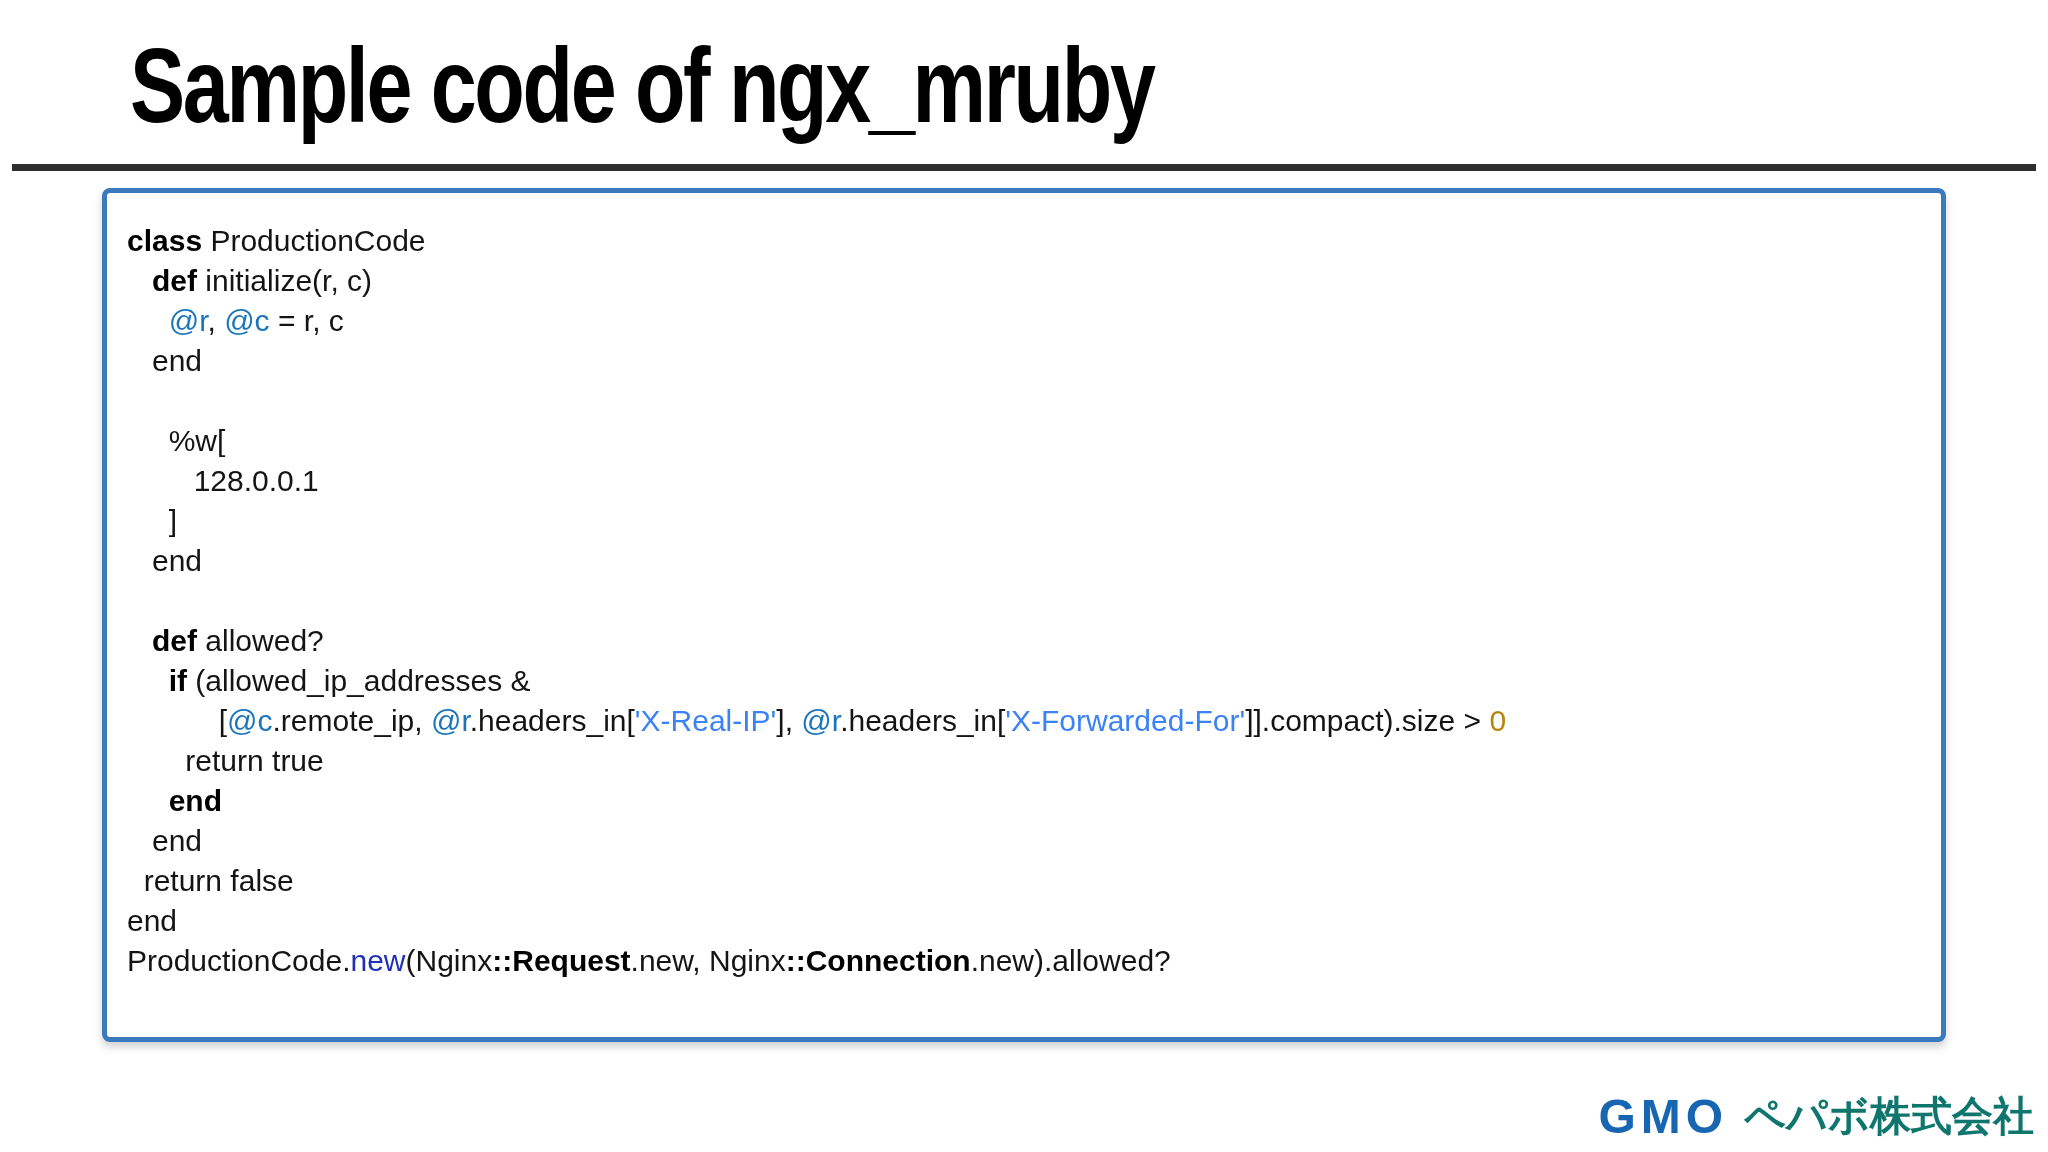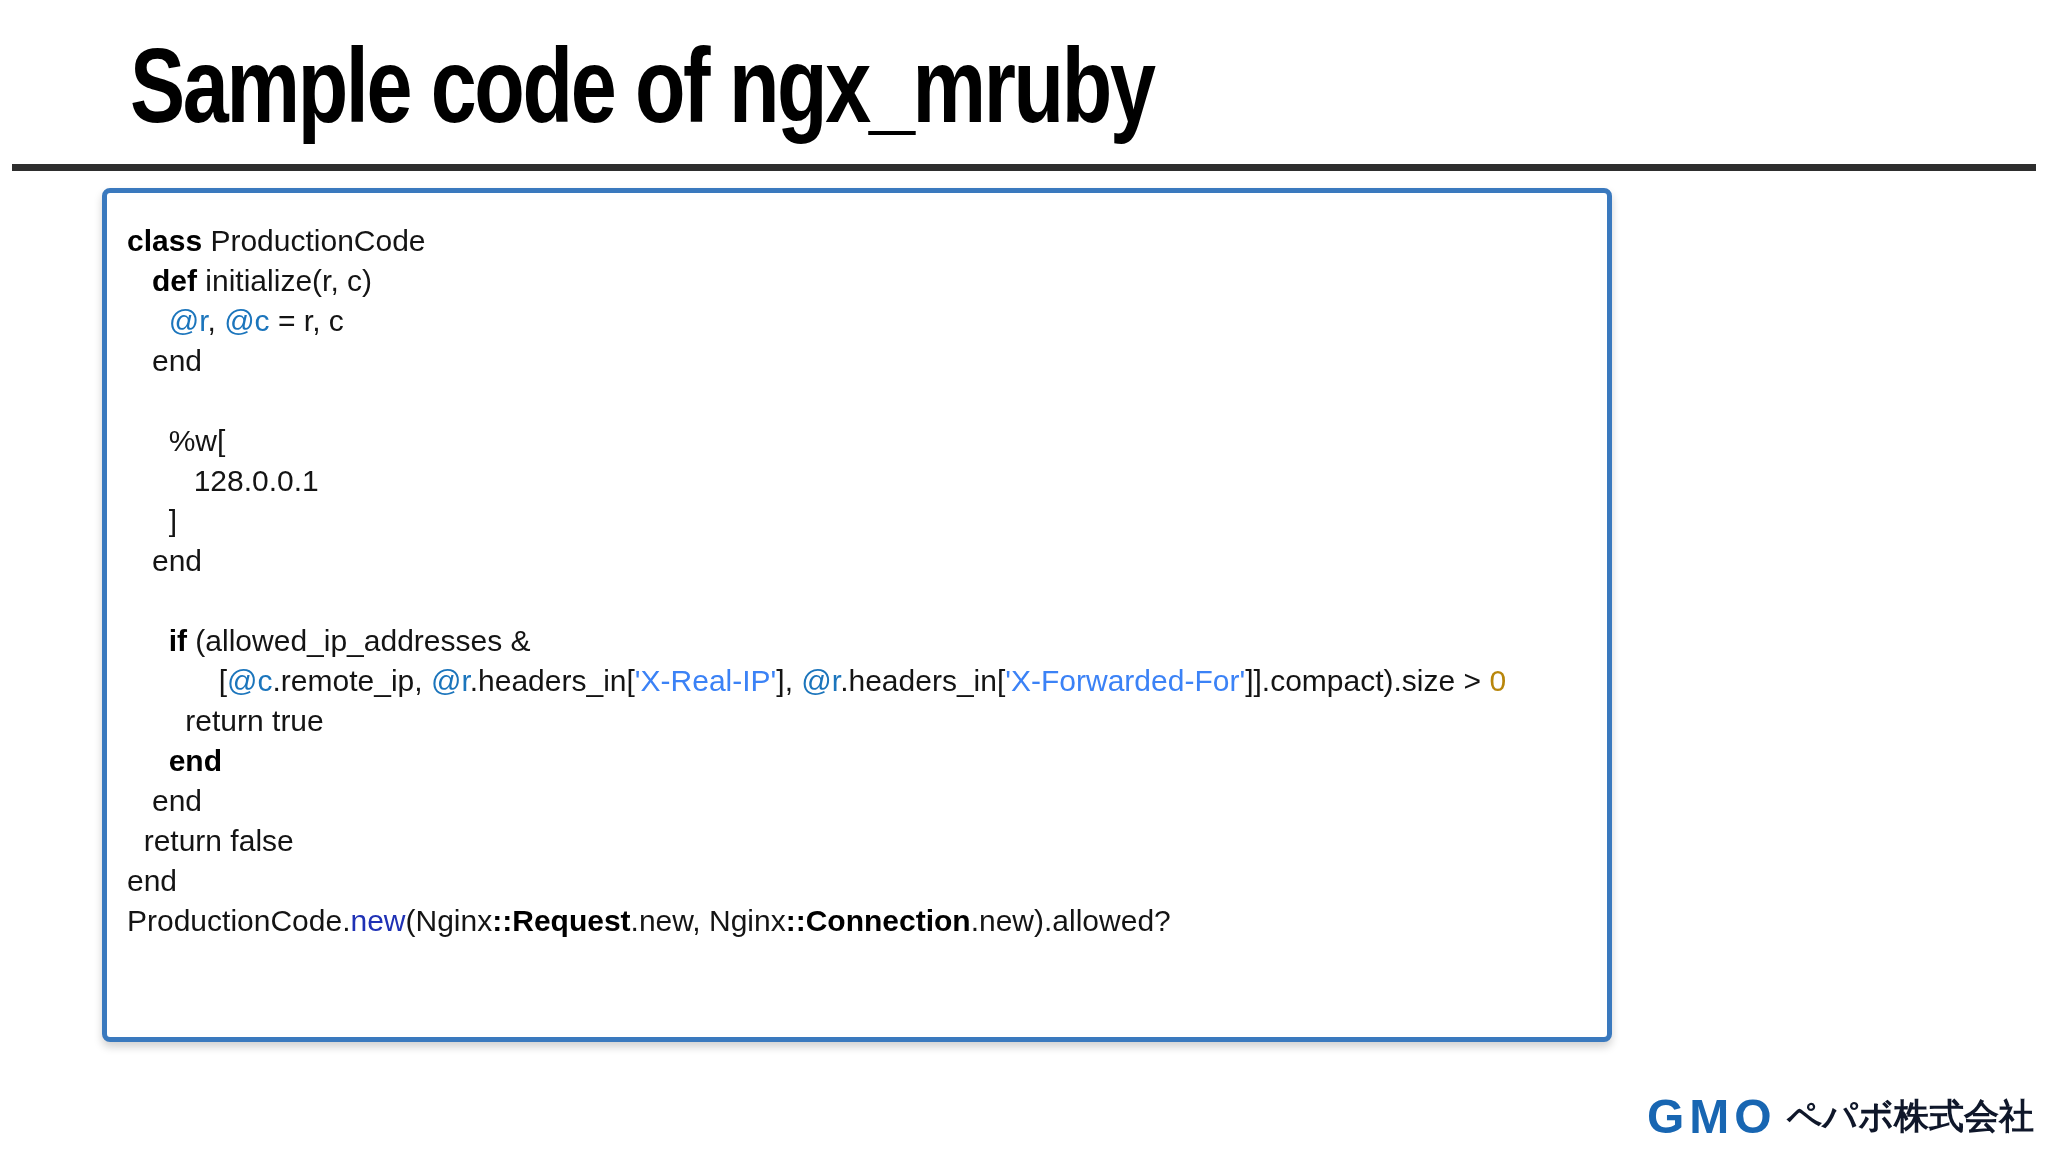--- a/index.html
+++ b/index.html
@@ -28,21 +28,21 @@
   .title-divider {
     position: absolute;
     left: 12px; top: 164px;
     width: 2024px; height: 7px;
     background: #2e2e2e;
   }
 
   .code-box {
     position: absolute;
     left: 102px; top: 188px;
-    width: 1510px; height: 854px;
+    width: 1844px; height: 854px;
     box-sizing: border-box;
     border: 5px solid #3a79be;
     border-radius: 8px;
     background: #ffffff;
     box-shadow: 0 5px 9px rgba(0,0,0,0.18);
     padding: 28px 10px 18px 20px;
     overflow: hidden;
   }
 
   .code-line {
@@ -65,24 +65,24 @@
     align-items: center;
     white-space: nowrap;
   }
   .logo-gmo {
     color: #1866b2;
     font-size: 48px;
     font-weight: 800;
     letter-spacing: 5px;
   }
   .logo-jp {
-    color: #0f172a;
-    font-size: 35px;
+    color: #0f766e;
+    font-size: 41px;
     font-weight: 700;
-    margin-left: 10px;
+    margin-left: 16px;
   }
 </style>
 </head>
 <body>
 
 <div class="slide">
 
   <div class="page-title">Sample code of ngx_mruby</div>
 
   <div class="title-divider"></div>
@@ -92,20 +92,21 @@
         <div class="code-line"><span class="cs-kw">class</span><span class="cs-p"> ProductionCode</span></div>
         <div class="code-line"><span class="cs-p">   </span><span class="cs-kw">def</span><span class="cs-p"> initialize(r, c)</span></div>
         <div class="code-line"><span class="cs-p">     </span><span class="cs-iv">@r</span><span class="cs-p">, </span><span class="cs-iv">@c</span><span class="cs-p"> = r, c</span></div>
         <div class="code-line"><span class="cs-p">   end</span></div>
         <div class="code-line">&nbsp;</div>
         <div class="code-line"><span class="cs-p">     %w[</span></div>
         <div class="code-line"><span class="cs-p">        128.0.0.1</span></div>
         <div class="code-line"><span class="cs-p">     ]</span></div>
         <div class="code-line"><span class="cs-p">   end</span></div>
         <div class="code-line">&nbsp;</div>
+        <div class="code-line"><span class="cs-p">   </span><span class="cs-kw">def</span><span class="cs-p"> allowed?</span></div>
         <div class="code-line"><span class="cs-p">     </span><span class="cs-kw">if</span><span class="cs-p"> (allowed_ip_addresses &amp;</span></div>
         <div class="code-line"><span class="cs-p">           [</span><span class="cs-iv">@c</span><span class="cs-p">.remote_ip, </span><span class="cs-iv">@r</span><span class="cs-p">.headers_in[</span><span class="cs-str">'X-Real-IP'</span><span class="cs-p">], </span><span class="cs-iv">@r</span><span class="cs-p">.headers_in[</span><span class="cs-str">'X-Forwarded-For'</span><span class="cs-p">]].compact).size &gt; </span><span class="cs-num">0</span></div>
         <div class="code-line"><span class="cs-p">       return true</span></div>
         <div class="code-line"><span class="cs-p">     </span><span class="cs-kw">end</span></div>
         <div class="code-line"><span class="cs-p">   end</span></div>
         <div class="code-line"><span class="cs-p">  return false</span></div>
         <div class="code-line"><span class="cs-p">end</span></div>
         <div class="code-line"><span class="cs-p">ProductionCode.</span><span class="cs-mb">new</span><span class="cs-p">(Nginx</span><span class="cs-kw">::Request</span><span class="cs-p">.new, Nginx</span><span class="cs-kw">::Connection</span><span class="cs-p">.new).allowed?</span></div>
       </div>
   </div>

